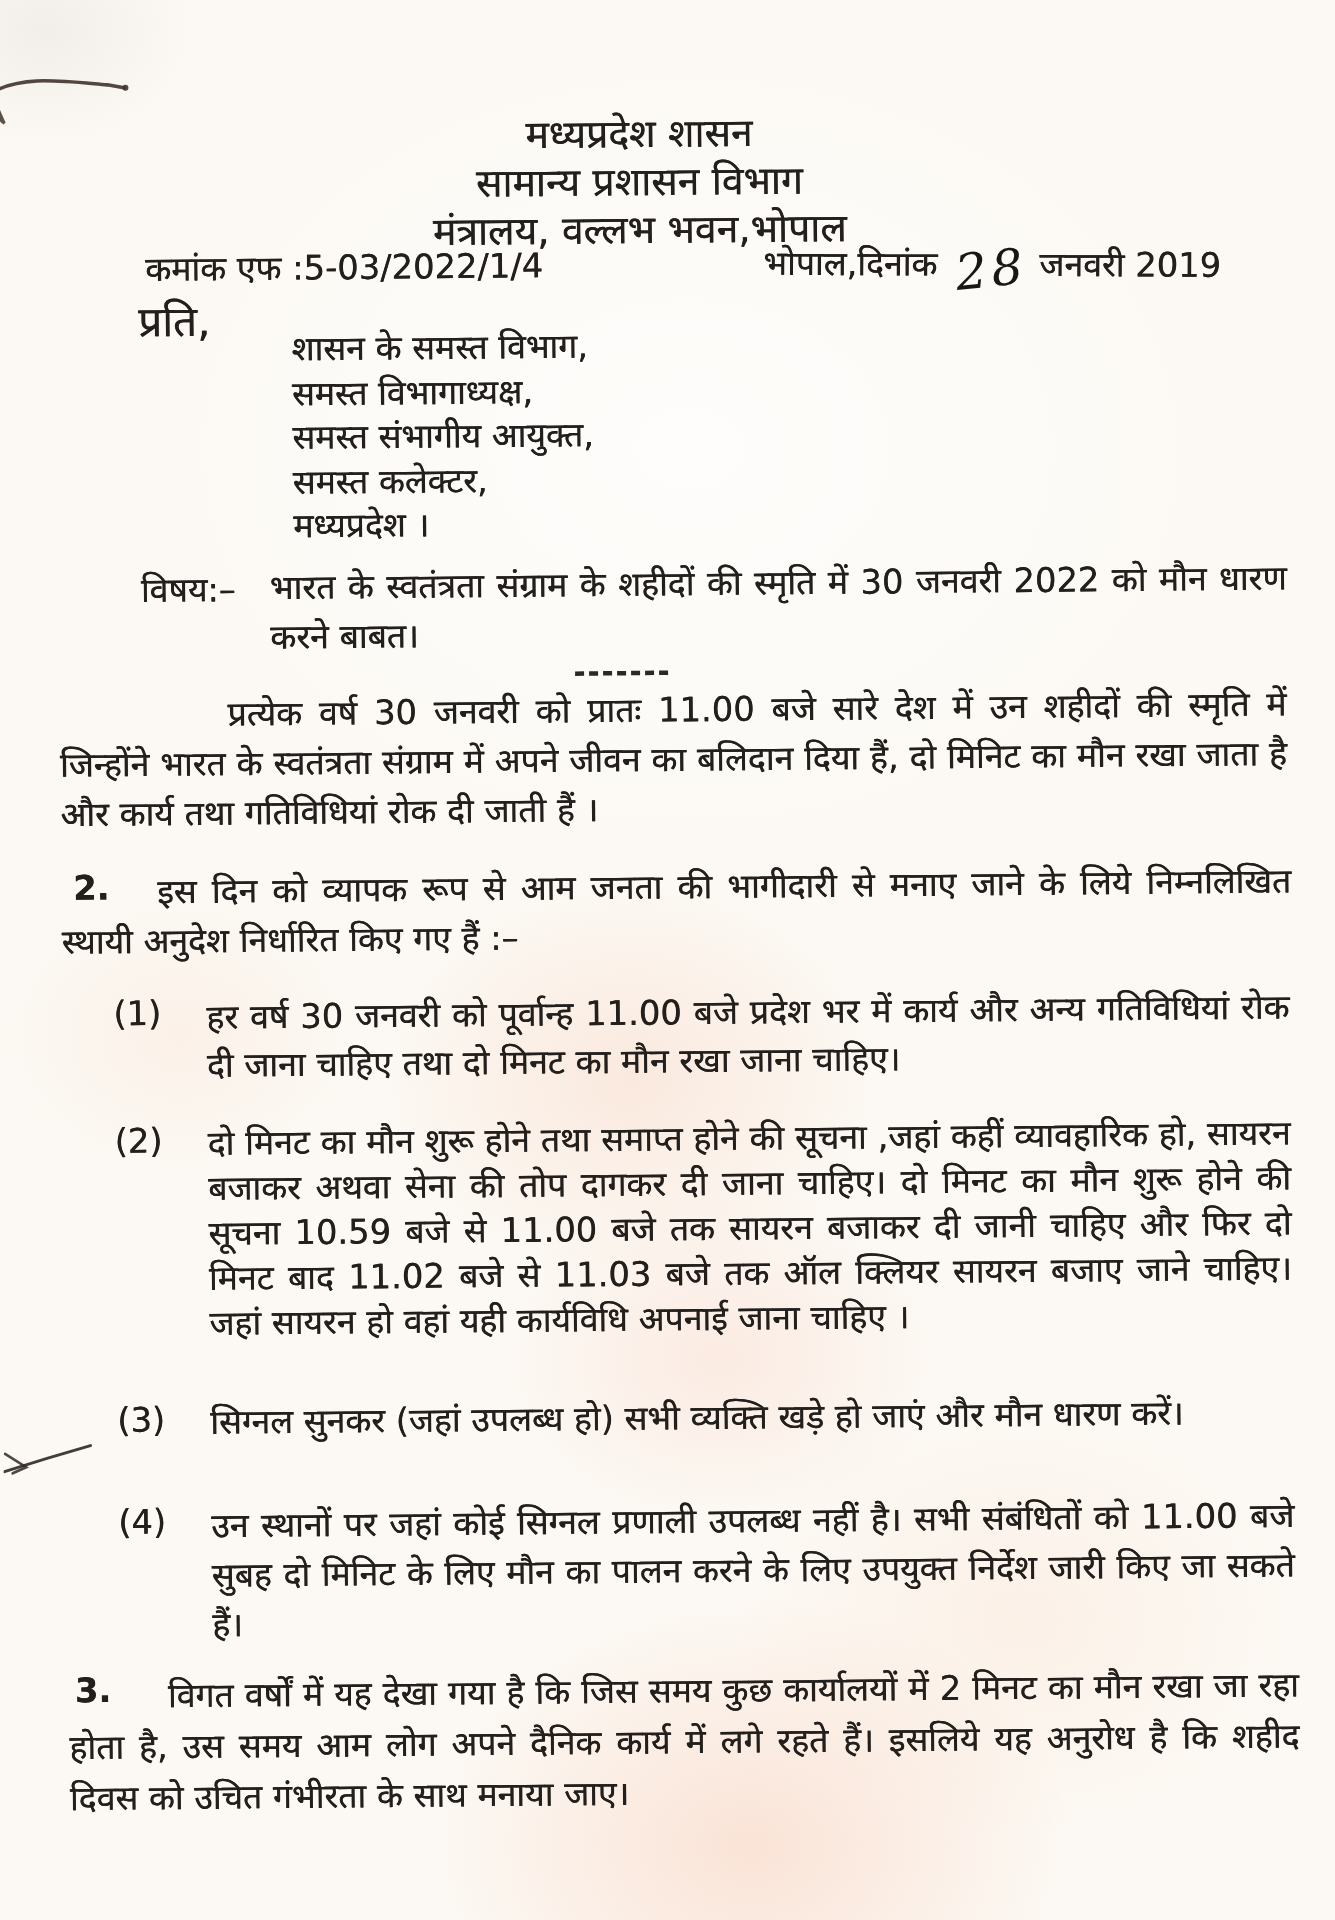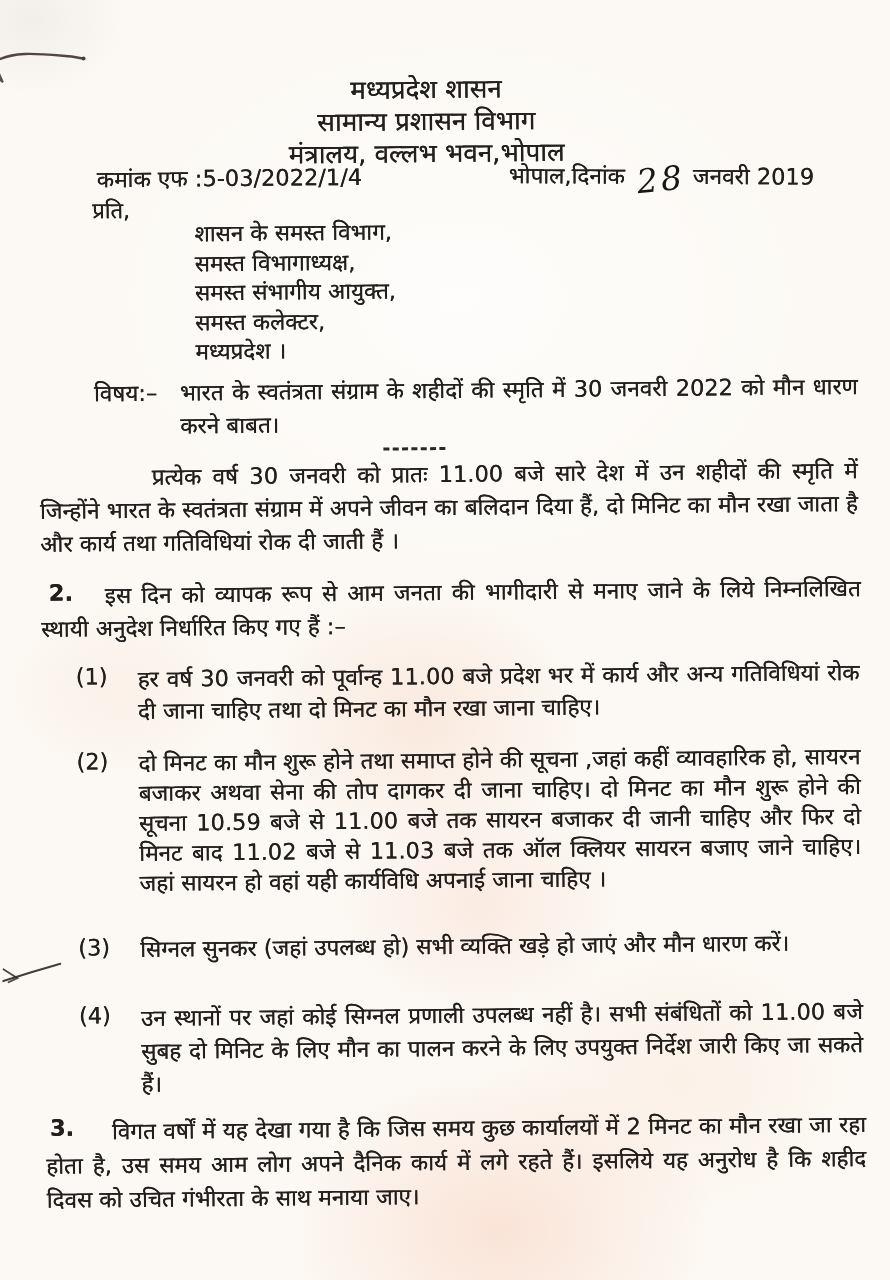--- a/index.html
+++ b/index.html
@@ -36,21 +36,21 @@
     font-style:italic;
     font-size:33px;
     letter-spacing:3px;
     transform:rotate(-6deg);
     vertical-align:-7px;
     margin:0 8px 0 12px;
     color:#191715;
     text-shadow:none;
   }
 
-  .salut{position:absolute;left:95px;top:191px;font-size:22px;}
+  .salut{position:absolute;left:95px;top:191px;font-size:28px;}
   .recipients{position:absolute;left:197px;top:217px;font-size:22.5px;line-height:29.6px;}
 
   .subject{position:absolute;left:95px;top:374px;width:764px;}
   .subj-label{position:absolute;left:0;top:0;font-size:22.5px;}
   .subj-text{margin:0 0 0 86px;font-size:22.5px;line-height:33px;text-align:justify;}
   .subj-underline{position:absolute;left:384px;top:447px;width:62px;height:0;border-top:3px dashed #2b2926;}
 
   p.para{margin:0;font-size:22.5px;text-align:justify;}
   .para1{position:absolute;left:40px;top:458px;width:818px;line-height:33px;text-indent:112px;}
 

